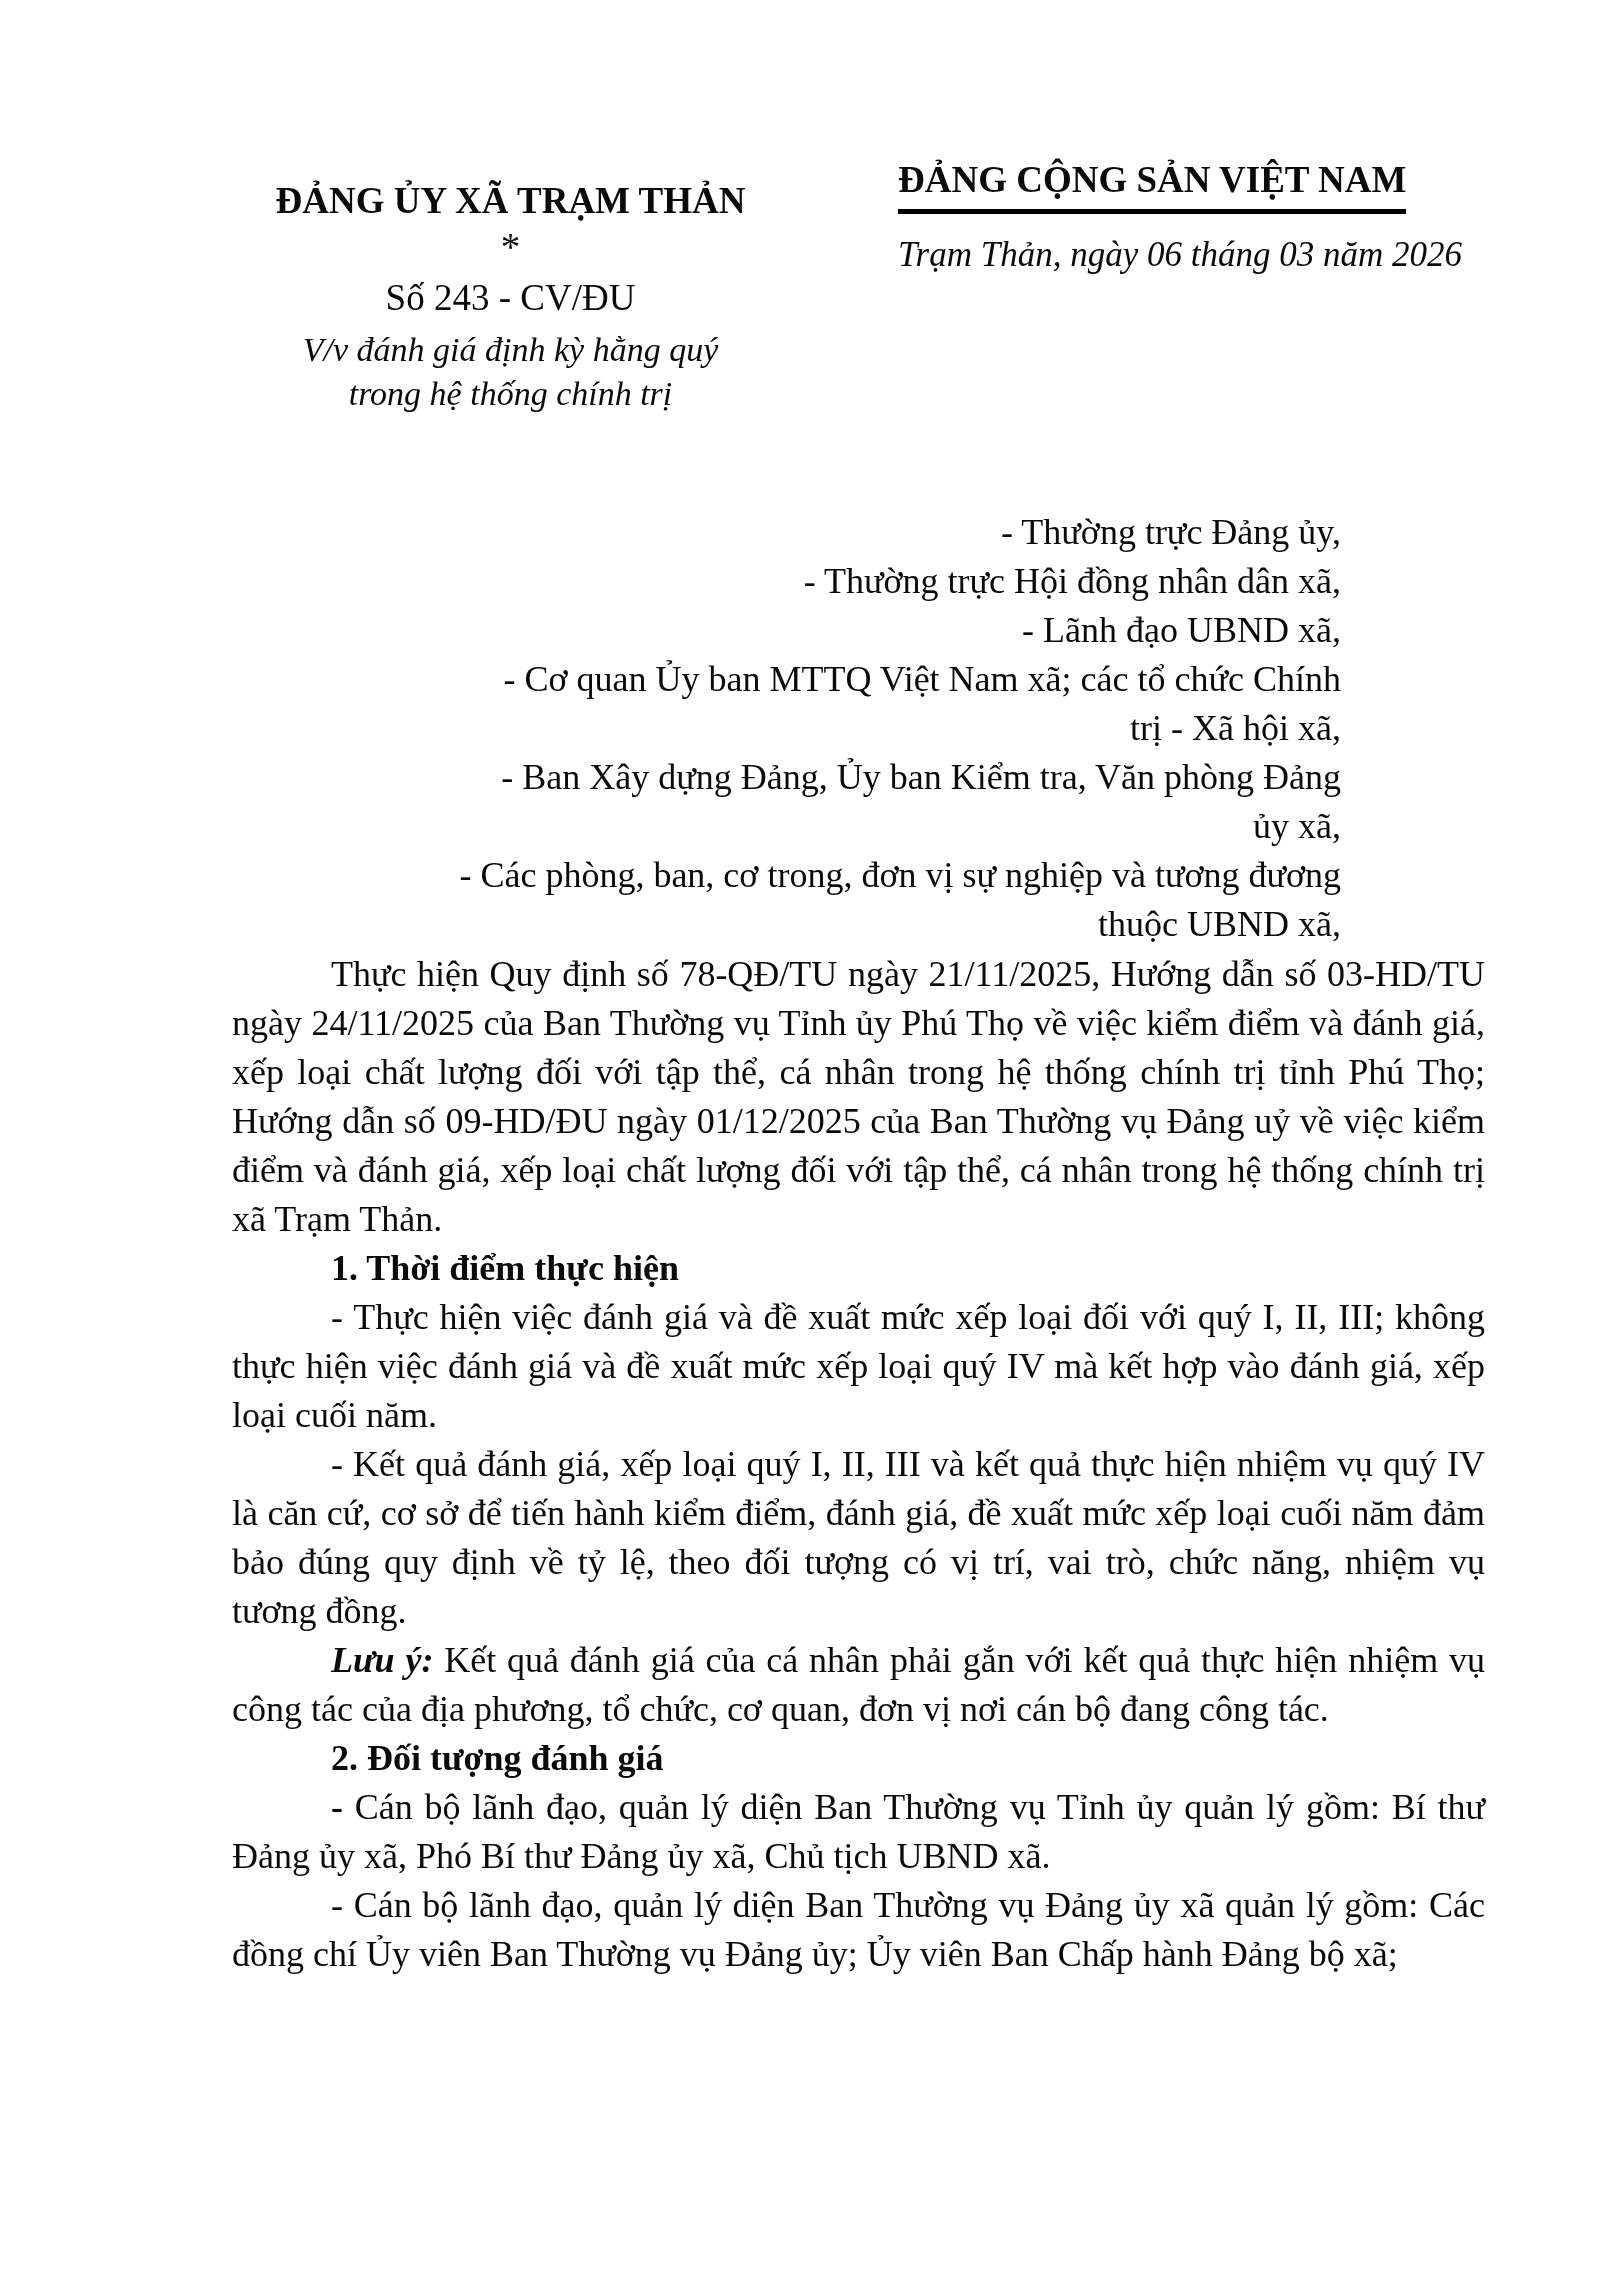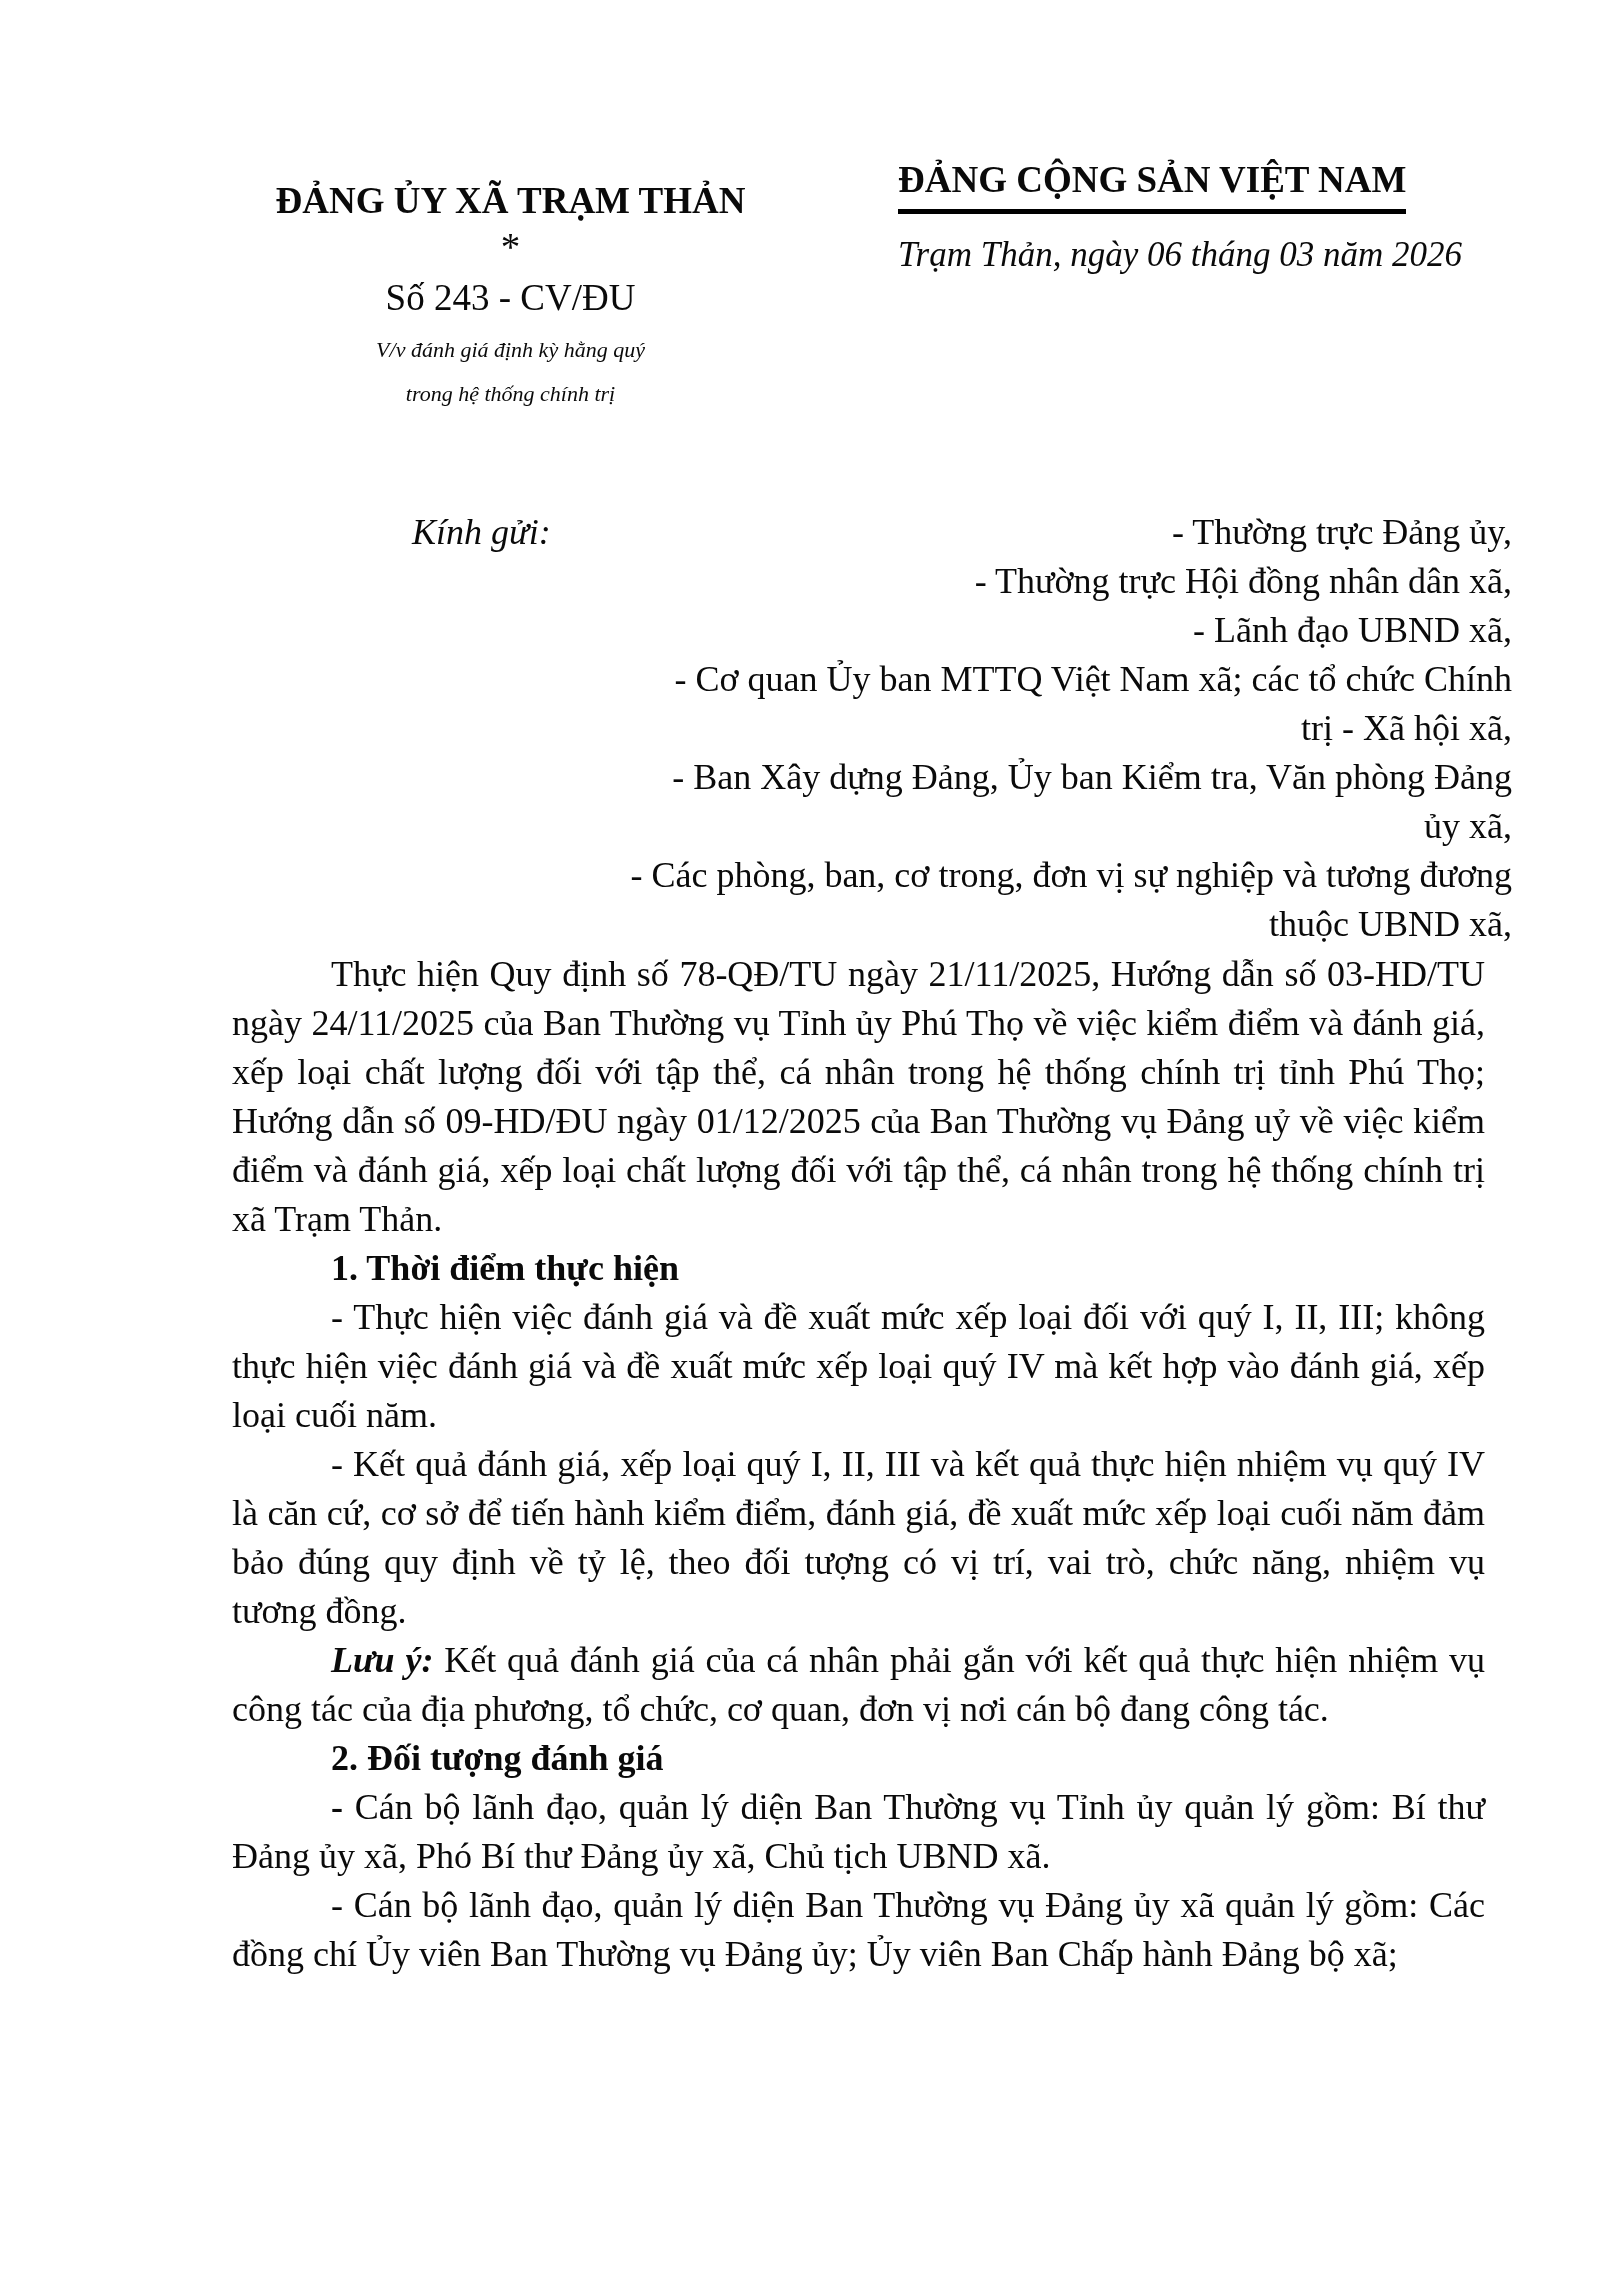--- a/index.html
+++ b/index.html
@@ -18,21 +18,21 @@
     position: absolute;
     top: 159px;
     left: 229px;
     width: 563px;
     text-align: center;
   }
   .parent-org { font-size: 35px; line-height: 44px; white-space: nowrap; }
   .org-name   { font-size: 37px; line-height: 46px; font-weight: bold; margin-top: 19px; white-space: nowrap; }
   .star-sep   { font-size: 39px; line-height: 38px; margin-top: 3.9px; }
   .doc-number { font-size: 37px; line-height: 46px; margin-top: 9.2px; }
-  .doc-subject { font-style: italic; font-size: 22px; line-height: 44px; margin-top: 6.5px; }
+  .doc-subject { font-style: italic; font-size: 34px; line-height: 44px; margin-top: 6.5px; }
 
   .header-right {
     position: absolute;
     top: 159px;
     left: 898px;
     width: 608px;
     text-align: left;
   }
   .national-title {
     display: inline-block;
@@ -97,21 +97,20 @@
   </div>
 
   <div class="header-right">
     <div>
       <span class="national-title">ĐẢNG CỘNG SẢN VIỆT NAM</span>
     </div>
     <div class="place-date">Trạm Thản, ngày 06 tháng 03 năm 2026</div>
   </div>
 
   <div class="recipients">
-    <div class="recipients-label">Kính gửi:</div>
     <div class="recipient-lines">
       <div class="recipient-line">- Thường trực Đảng ủy,</div>
       <div class="recipient-line">- Thường trực Hội đồng nhân dân xã,</div>
       <div class="recipient-line">- Lãnh đạo UBND xã,</div>
       <div class="recipient-line">- Cơ quan Ủy ban MTTQ Việt Nam xã; các tổ chức Chính</div>
       <div class="recipient-line">trị - Xã hội xã,</div>
       <div class="recipient-line">- Ban Xây dựng Đảng, Ủy ban Kiểm tra, Văn phòng Đảng</div>
       <div class="recipient-line">ủy xã,</div>
       <div class="recipient-line">- Các phòng, ban, cơ trong, đơn vị sự nghiệp và tương đương</div>
       <div class="recipient-line">thuộc UBND xã,</div>

